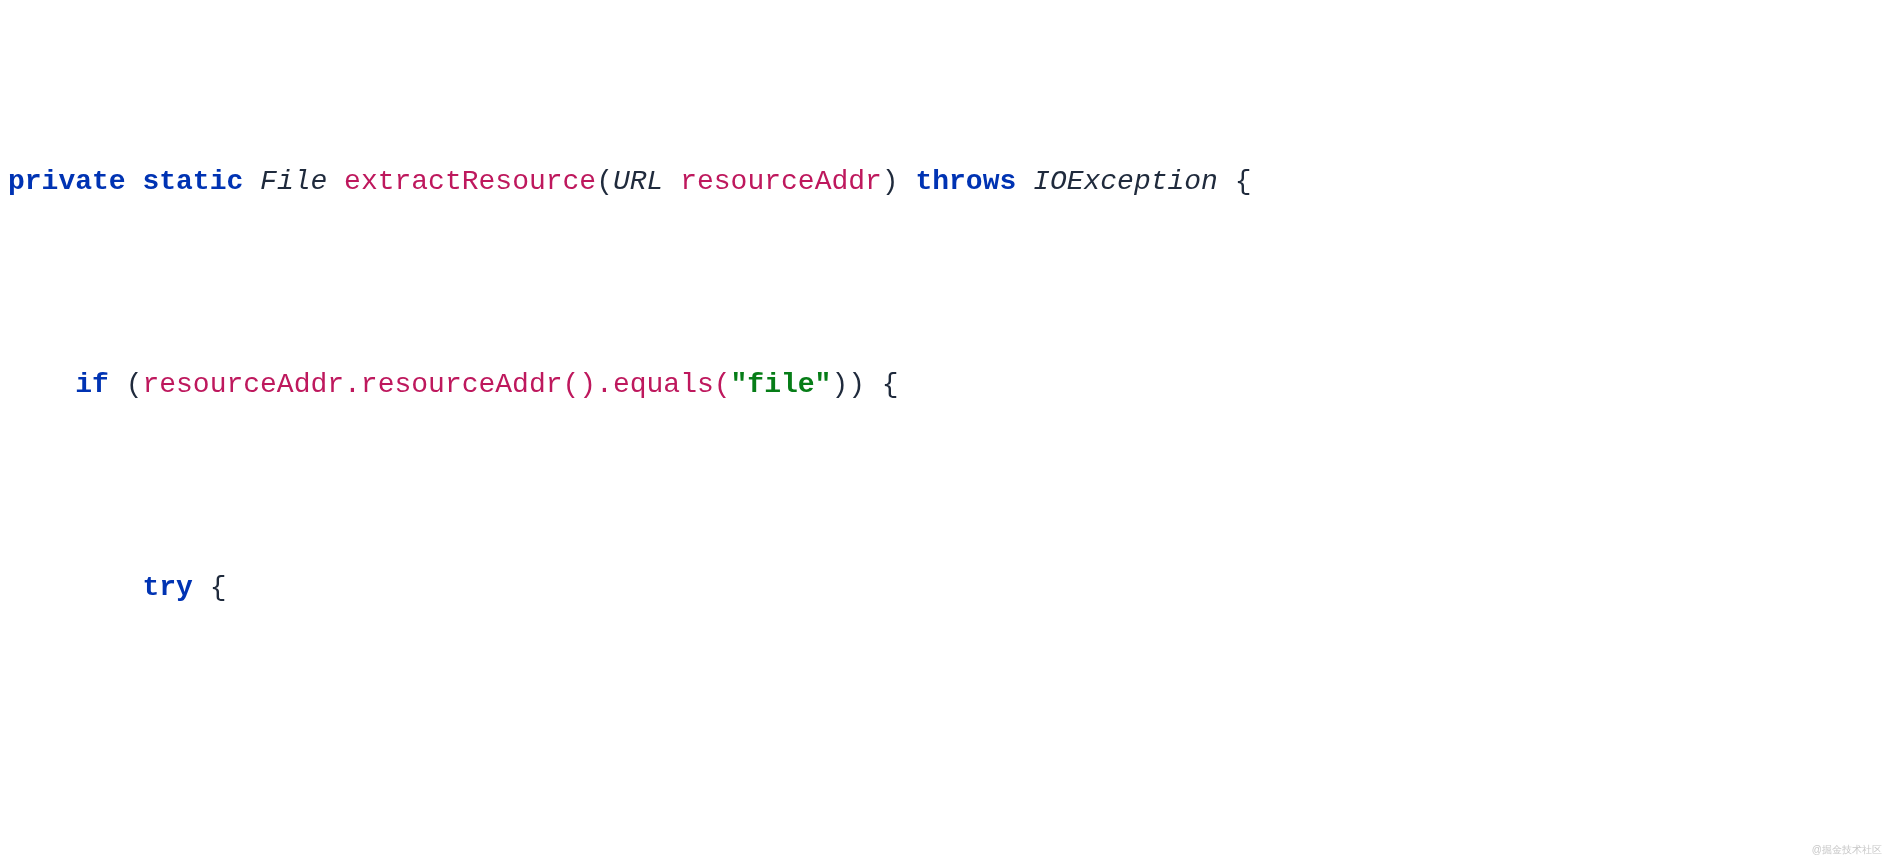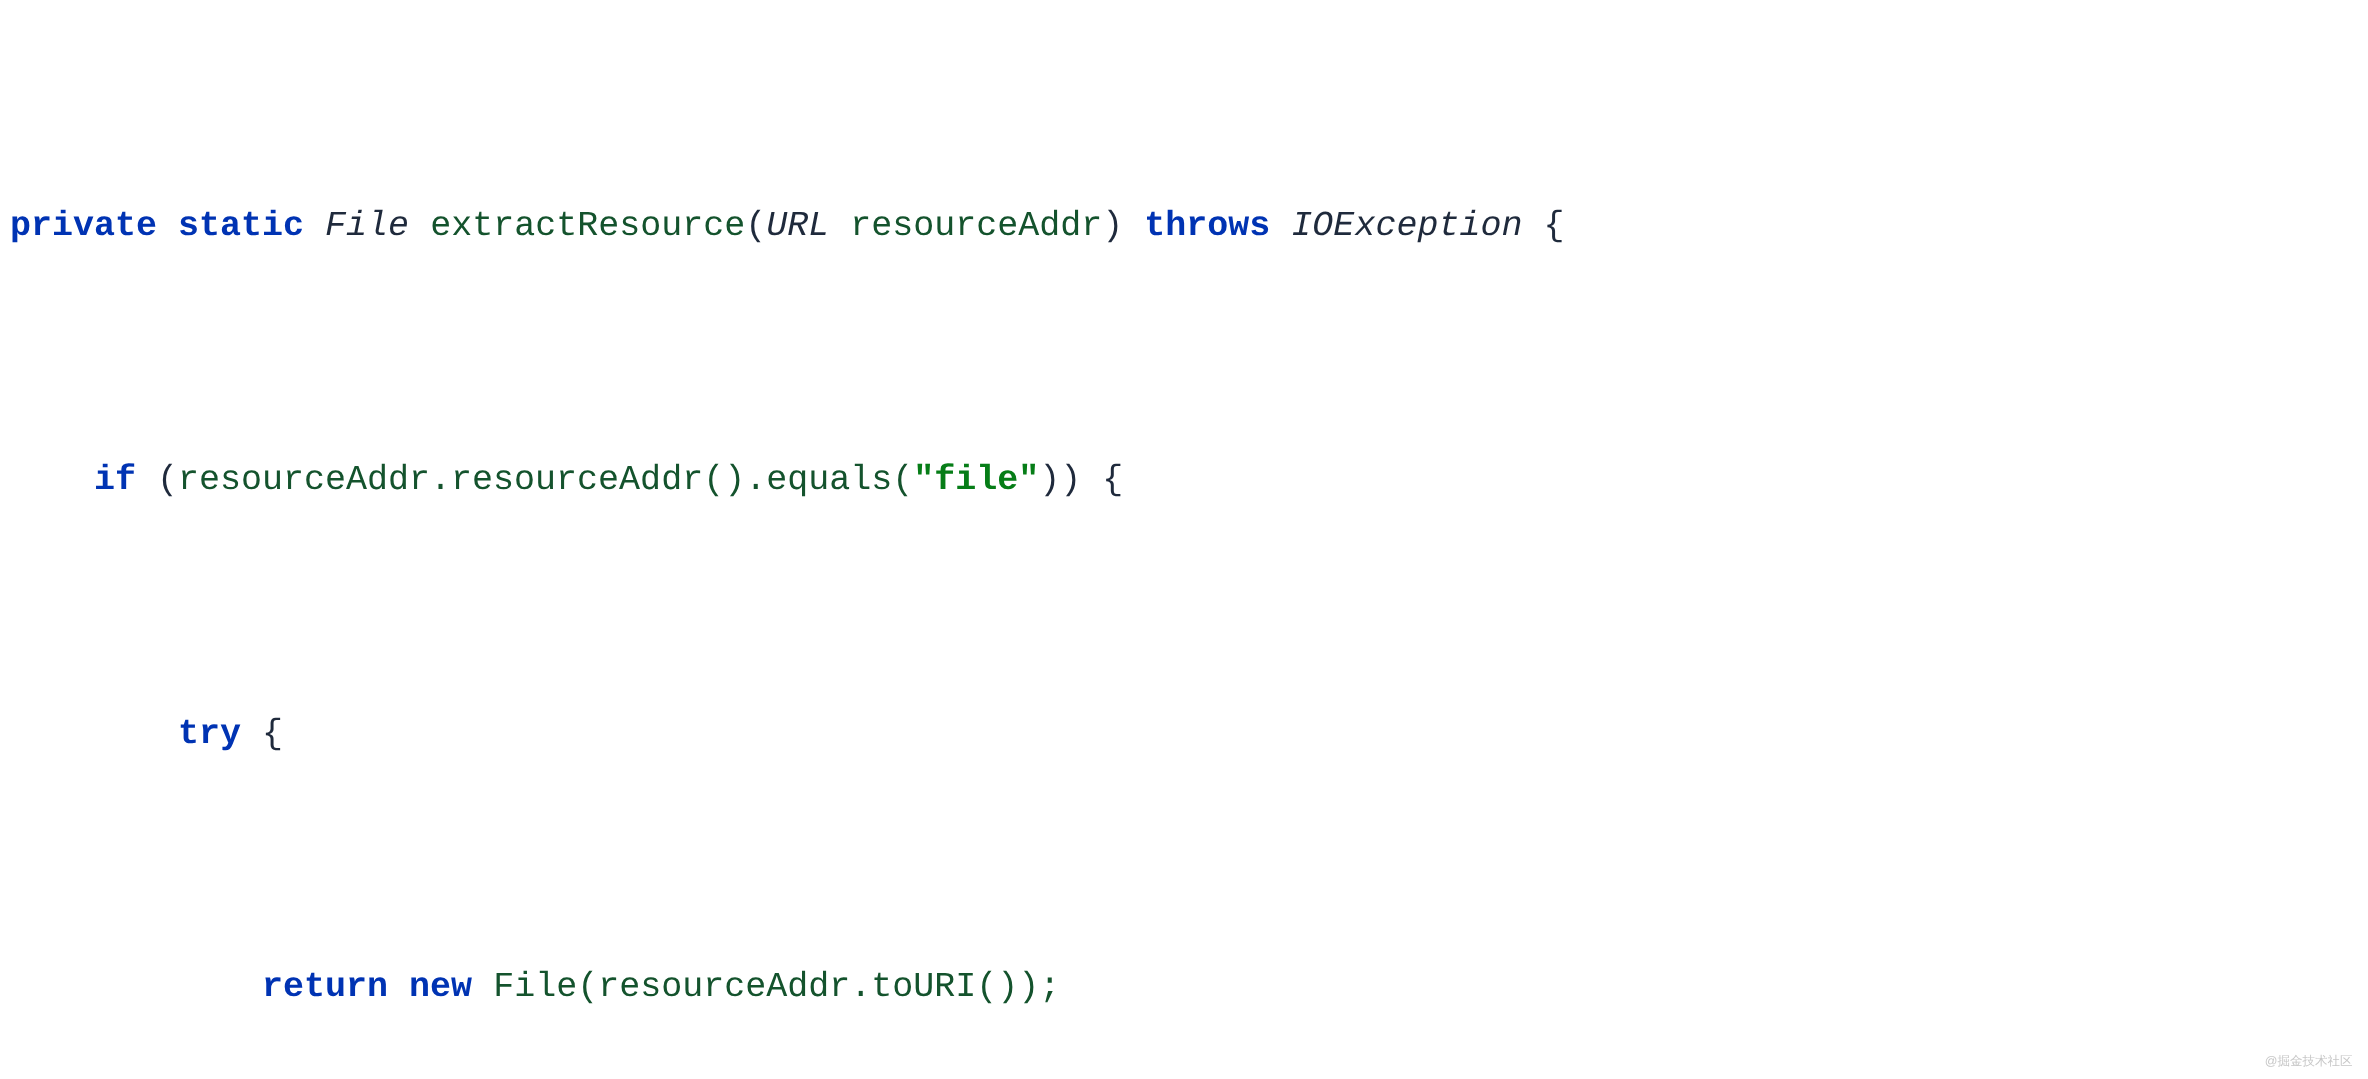--- a/index.html
+++ b/index.html
@@ -18,21 +18,21 @@
     white-space: pre;
   }
   .line {
     position: relative;
     padding: 0 8px;
     min-height: 1.45em;
   }
   
   .kw   { color: #0033b3; font-weight: 600; }   
   .type { color: #1f2a3c; font-style: italic; }                      
-  .ident{ color: #14532d; }
+  .ident{ color: #be185d; }
   .str  { color: #067d17; font-weight: 600; }
   .punc { color: #1f2a3c; }
   .watermark {
     position: absolute;
     right: 12px;
     bottom: 6px;
     color: #c7c7c7;
     font-size: 10px;
     font-family: sans-serif;
   }
@@ -45,21 +45,20 @@
   
   <div class="line"><span class="kw">private</span> <span class="kw">static</span> <span class="type">File</span> <span class="ident">extractResource</span>(<span class="type">URL</span> <span class="ident">resourceAddr</span>) <span class="kw">throws</span> <span class="type">IOException</span> <span class="punc">{</span></div>
 
   
   <div class="line">    <span class="kw">if</span> (<span class="ident">resourceAddr.resourceAddr().equals(</span><span class="str">"file"</span><span class="punc">)) {</span></div>
 
   
   <div class="line">        <span class="kw">try</span> <span class="punc">{</span></div>
 
   
-  <div class="line">            <span class="kw">return</span> <span class="kw">new</span> <span class="ident">File(resourceAddr.toURI());</span></div>
 
   
   
 
   
   
 
   
   
 

